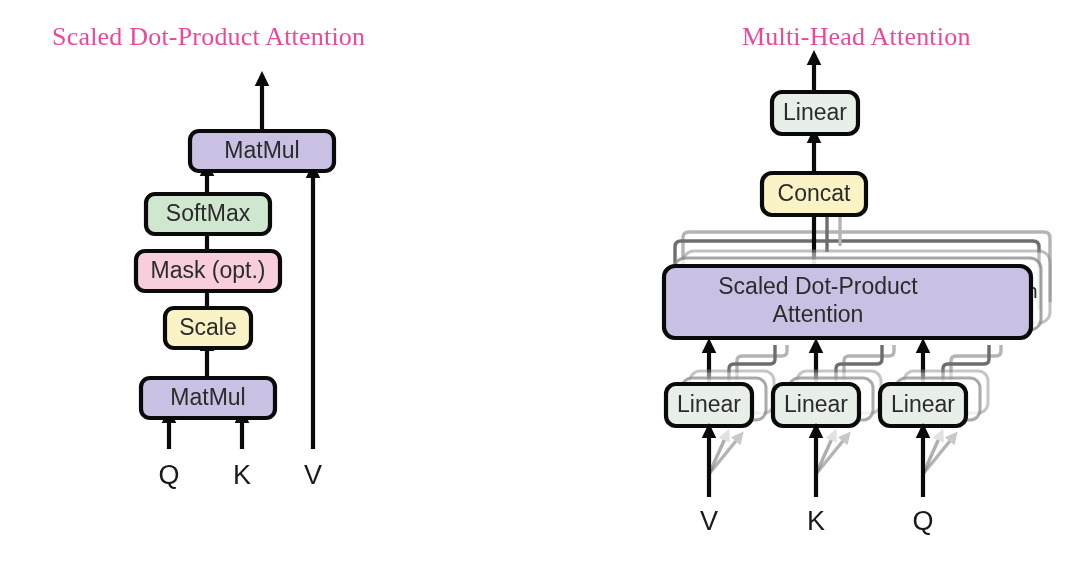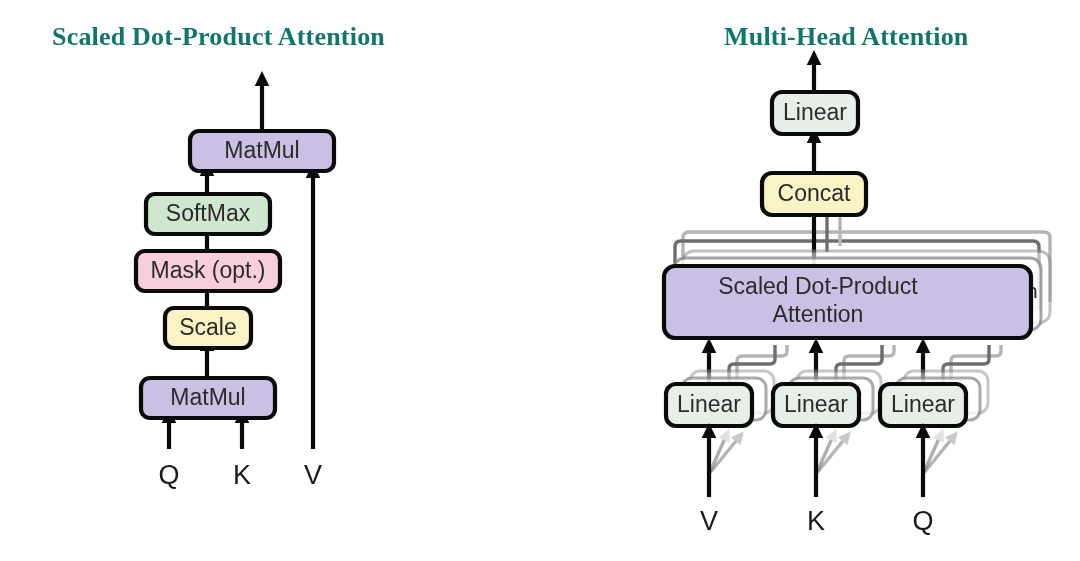--- a/index.html
+++ b/index.html
@@ -16,27 +16,27 @@
     font-family: "Liberation Sans", sans-serif;
   }
   #root {
     position: absolute;
     inset: 0;
   }
   .panel-title {
     position: absolute;
     font-family: "Liberation Serif", serif;
     font-size: 26px;
-    font-weight: 700;
-    color: #0f766e;
+    font-weight: 400;
+    color: #ec4899;
     white-space: nowrap;
     letter-spacing: 0.2px;
   }
   #title-left  { left: 52px;  top: 22px; }
-  #title-right { left: 724px; top: 22px; }
+  #title-right { left: 742px; top: 22px; }
 
   svg.diagram {
     position: absolute;
     left: 0;
     top: 0;
     width: 1080px;
     height: 561px;
   }
   .box-label {
     font-family: "Liberation Sans", sans-serif;

